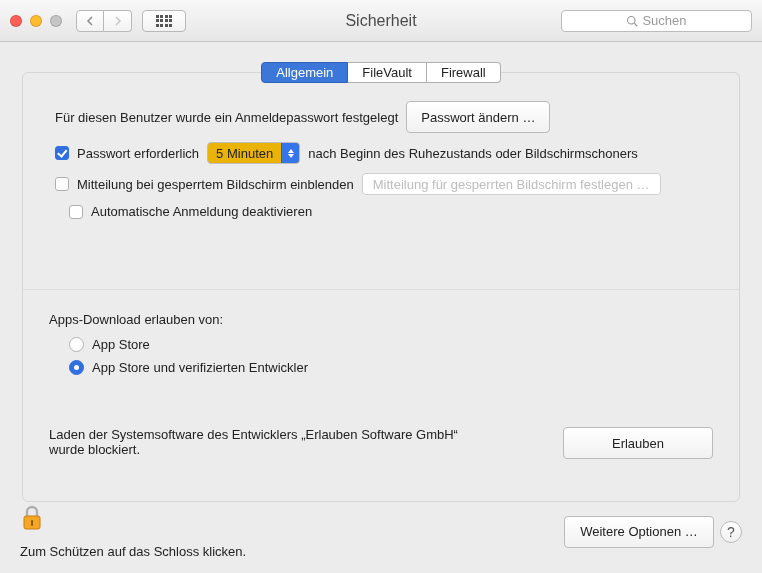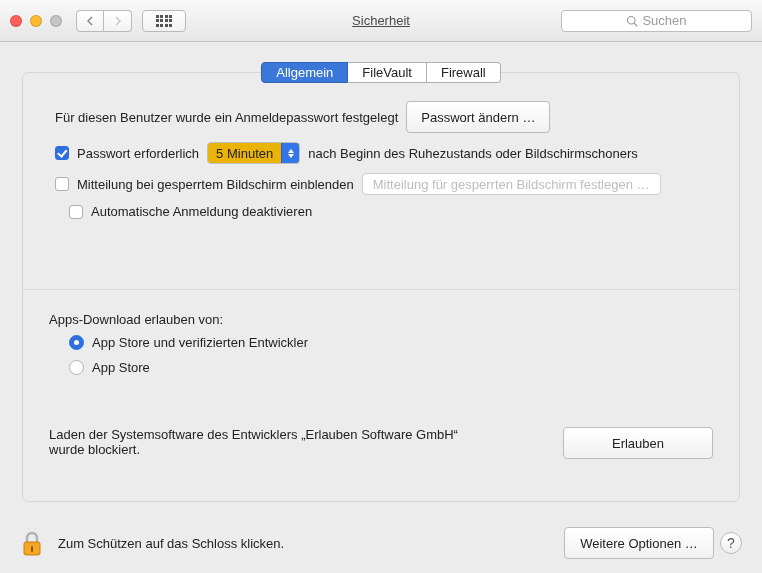--- a/index.html
+++ b/index.html
@@ -47,21 +47,21 @@
     background:linear-gradient(#ffffff,#f2f2f2);
     border:1px solid #b9b9b9;
     border-radius:4px;
     display:flex; align-items:center; justify-content:center;
   }
   .grid-icon { display:grid; grid-template-columns:repeat(4,3px); grid-auto-rows:3px; gap:1.5px; }
   .grid-icon span { background:#555; width:3px; height:3px; }
 
   .wtitle {
     position:absolute; left:0; right:0;
-    text-align:center; font-size:13px; color:#4a4a4a; pointer-events:none;text-decoration:underline;
+    text-align:center; font-size:16px; color:#4a4a4a; pointer-events:none;
   }
 
   .search {
     margin-left:auto;
     width:191px; height:22px;
     background:#fff;
     border:1px solid #bcbcbc;
     border-radius:4px;
     display:flex; align-items:center; justify-content:center;
     color:#9b9b9b; gap:4px;
@@ -165,21 +165,21 @@
   }
   .bottom-row .txt { max-width:440px; }
 
   
   .footer {
     position:absolute; left:0; right:0; bottom:0;
     padding:10px 20px 14px 20px;
     display:flex; align-items:center;
     border-top:none;
   }
-  .lock-wrap { display:flex; align-items:center; gap:14px; }
+  .lock-wrap { display:flex; align-items:flex-start; gap:14px;flex-direction:column; }
   .lock-icon { width:24px; height:26px; position:relative; }
   .footer-right { margin-left:auto; display:flex; align-items:center; gap:6px; }
   .helpbtn {
     width:22px;height:22px;border-radius:50%;border:1px solid #bbb;
     background:linear-gradient(#fff,#f0f0f0);
     display:flex;align-items:center;justify-content:center;
     font-size:14px;color:#555;
   }
 </style>
 </head>
@@ -265,27 +265,27 @@
         <span class="checkbox"></span>
         <span class="txt">Automatische Anmeldung deaktivieren</span>
       </div>
     </div>
 
     <hr class="divider" style="margin-top:70px;">
 
     <div>
       <div class="txt">Apps-Download erlauben von:</div>
 
+      <div class="row" style="margin-left:20px; margin-top:10px;">
+        <span class="radio"></span>
+        <span class="txt">App Store</span>
+      </div>
       <div class="row" style="margin-left:20px; margin-top:8px;">
         <span class="radio checked"></span>
         <span class="txt">App Store und verifizierten Entwickler</span>
-      </div>
-      <div class="row" style="margin-left:20px; margin-top:10px;">
-        <span class="radio"></span>
-        <span class="txt">App Store</span>
       </div>
 
       <div class="bottom-row">
         <span class="txt">Laden der Systemsoftware des Entwicklers „Erlauben Software GmbH“ wurde blockiert.</span>
         <button class="macbtn wide">Erlauben</button>
       </div>
     </div>
 
   </div>
 </div>

